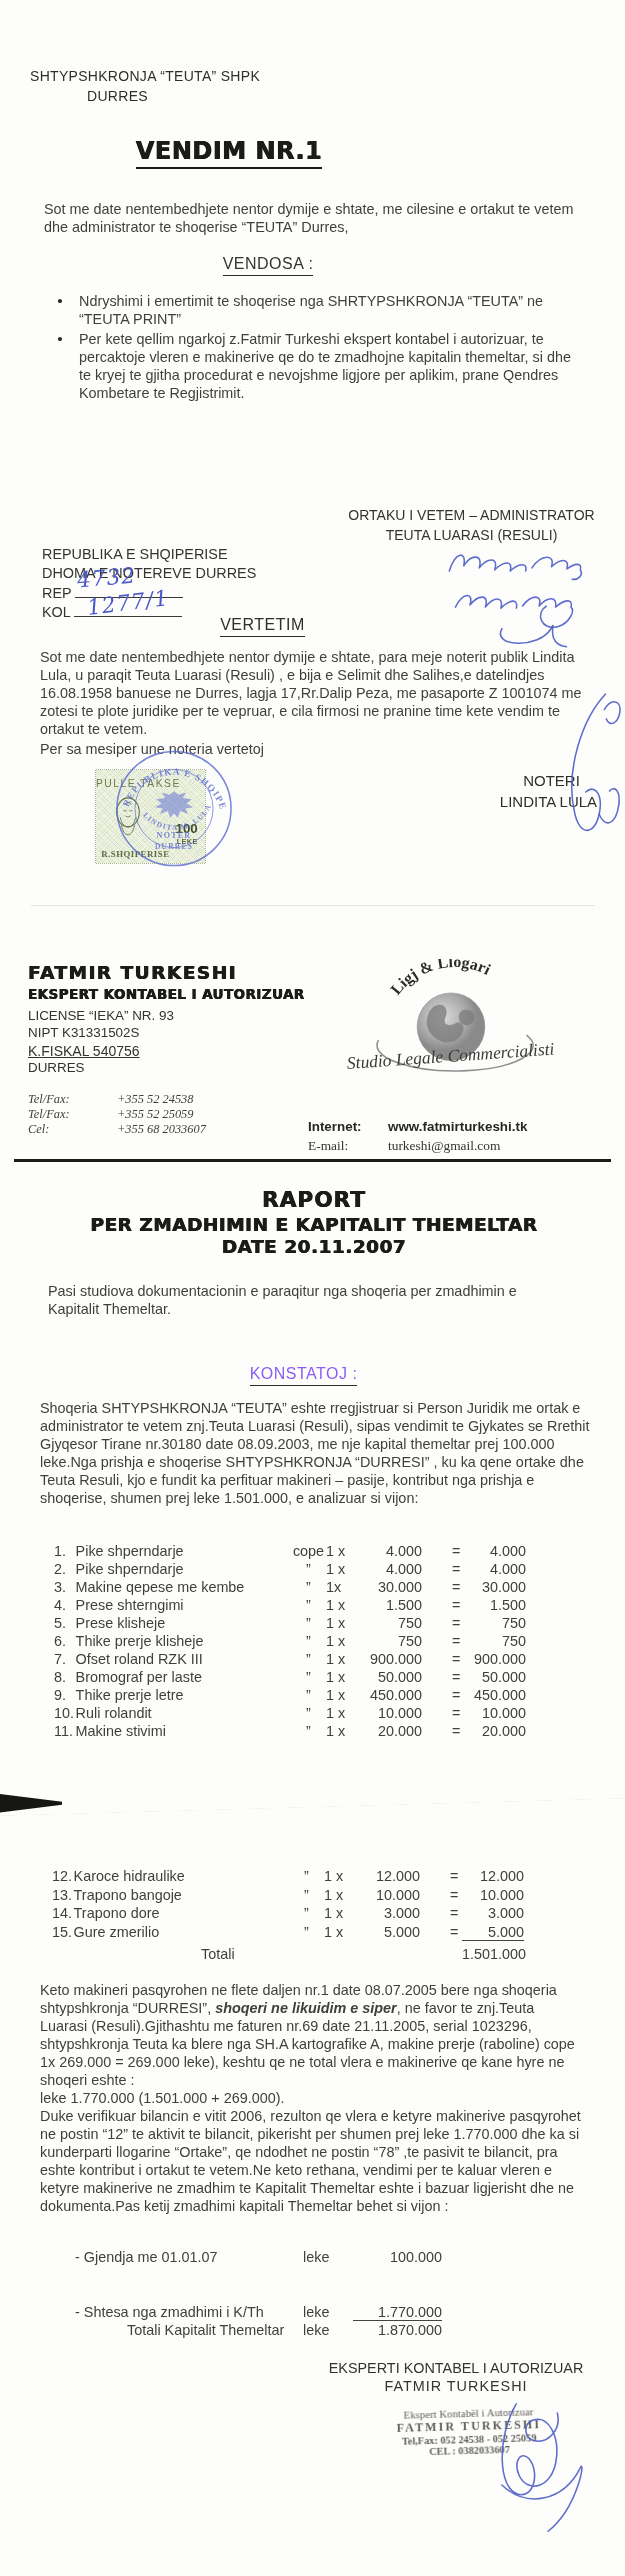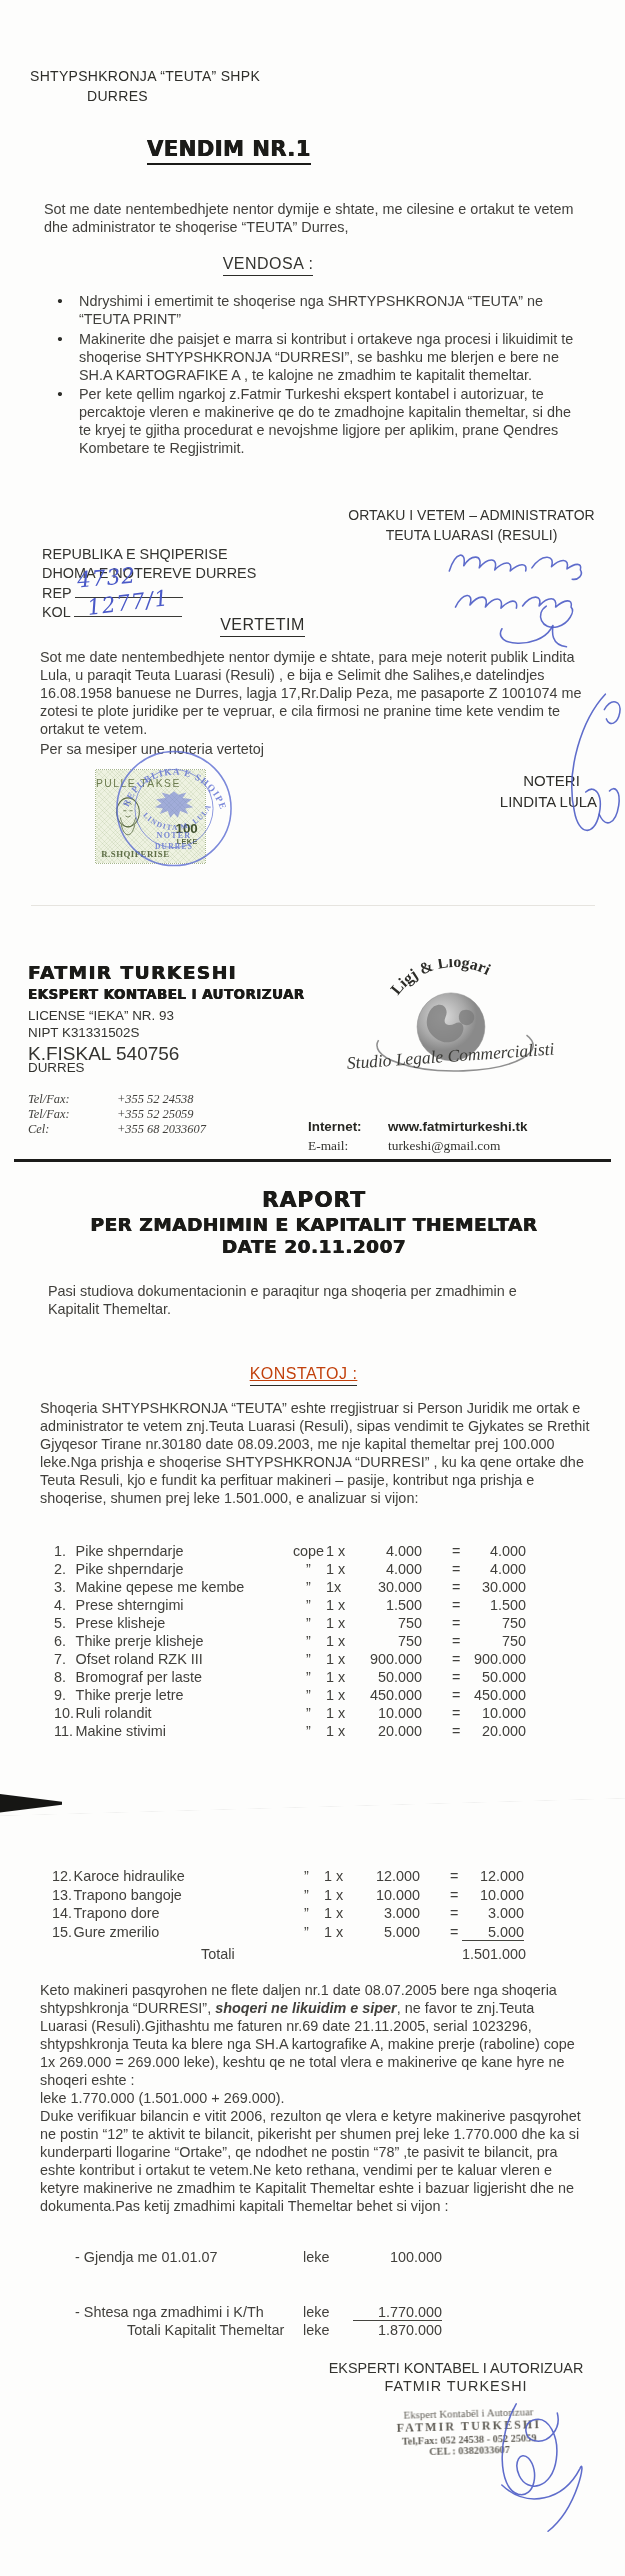--- a/index.html
+++ b/index.html
@@ -53,29 +53,28 @@
   .rule{background:#1c1c1a;}
 </style>
 </head>
 <body>
 
 <div id="canvas">
 
   <div class="abs" style="left:30px;top:68px;font-size:14px;letter-spacing:0.3px;color:#2e2e2a;">SHTYPSHKRONJA “TEUTA” SHPK</div>
   <div class="abs" style="left:87px;top:88px;font-size:14px;letter-spacing:0.3px;color:#2e2e2a;">DURRES</div>
 
-  <div class="abs center" style="left:100px;top:137px;width:258px;"><span class="deco u-deco" style="font-size:21px;">VENDIM NR.1</span></div>
+  <div class="abs center" style="left:100px;top:137px;width:258px;"><span class="deco u-deco" style="font-size:24px;">VENDIM NR.1</span></div>
 
   <div class="abs body-t" style="left:44px;top:200px;width:536px;">Sot me date nentembedhjete nentor dymije e shtate,  me cilesine e ortakut te vetem dhe administrator te shoqerise “TEUTA” Durres,</div>
 
   <div class="abs center" style="left:170px;top:255px;width:196px;"><span class="u-mid" style="font-size:16px;letter-spacing:0.5px;color:#33332f;">VENDOSA :</span></div>
 
   <ul class="bullets abs body-t" style="left:52px;top:292px;width:533px;">
     <li>Ndryshimi i emertimit te shoqerise nga SHRTYPSHKRONJA “TEUTA” ne “TEUTA PRINT”</li>
-    <li>Makinerite dhe paisjet e marra si kontribut i ortakeve nga procesi i likuidimit te shoqerise SHTYPSHKRONJA “DURRESI”, se bashku me blerjen e bere ne SH.A KARTOGRAFIKE A , te kalojne ne zmadhim te kapitalit themeltar.</li>
     <li>Per kete qellim ngarkoj z.Fatmir Turkeshi ekspert kontabel i autorizuar, te percaktoje vleren e makinerive qe do te zmadhojne kapitalin themeltar, si dhe te kryej te gjitha procedurat e nevojshme ligjore per aplikim, prane Qendres Kombetare te Regjistrimit.</li>
   </ul>
 
   <div class="abs center" style="left:335px;top:507px;width:273px;font-size:14px;color:#33332f;">ORTAKU I VETEM – ADMINISTRATOR</div>
   <div class="abs center" style="left:335px;top:527px;width:273px;font-size:14px;color:#33332f;">TEUTA LUARASI (RESULI)</div>
 
   <svg class="abs sig" style="left:440px;top:541px;" width="160" height="111" viewBox="0 0 310 215">
     <path d="M18,58 C30,20 52,18 46,48 C60,26 84,24 76,52 C92,32 114,30 106,56 C122,40 142,36 136,58 C152,44 170,40 166,58"></path>
     <path d="M178,52 C196,26 224,24 216,50 C232,34 252,32 246,54 C260,44 276,40 272,56 C278,66 268,76 256,74"></path>
     <path d="M30,128 C44,100 66,98 58,124 C74,104 96,102 88,128 C104,108 124,106 118,130 C134,114 152,110 148,130"></path>
@@ -129,21 +128,21 @@
     <path d="M138,245 C150,272 170,266 176,228 C180,200 168,188 158,200"></path>
     <path d="M148,42 C162,18 182,24 178,48 C174,70 158,76 152,60"></path>
   </svg>
 
   <div class="abs divider" style="left:31px;top:905px;width:564px;"></div>
 
   <div class="abs deco" style="left:28px;top:962px;font-size:18.5px;letter-spacing:1.5px;">FATMIR TURKESHI</div>
   <div class="abs deco" style="left:28px;top:987px;font-size:13.4px;letter-spacing:0.5px;">EKSPERT KONTABEL I AUTORIZUAR</div>
   <div class="abs" style="left:28px;top:1008px;font-size:13.4px;color:#33332f;">LICENSE “IEKA” NR. 93</div>
   <div class="abs" style="left:28px;top:1025px;font-size:13.4px;color:#33332f;">NIPT K31331502S</div>
-  <div class="abs" style="left:28px;top:1043px;font-size:19px;color:#33332f;">K.FISKAL 540756</div>
+  <div class="abs" style="left:28px;top:1043px;font-size:14px;color:#33332f;text-decoration:underline;">K.FISKAL 540756</div>
   <div class="abs" style="left:28px;top:1060px;font-size:13.4px;color:#33332f;">DURRES</div>
 
   <svg class="abs" style="left:325px;top:959px;" width="252" height="113" viewBox="0 0 490 220">
     <defs>
       <radialGradient id="gg" cx="38%" cy="35%">
           <stop offset="0%" stop-color="#dcdcdc"></stop>
           <stop offset="70%" stop-color="#a8a8a8"></stop>
           <stop offset="100%" stop-color="#8a8a8a"></stop>
         </radialGradient>
       <path id="ligjArc" d="M130,92 A135,135 0 0 1 368,82"></path>
@@ -166,21 +165,21 @@
   <div class="abs rule" style="left:14.4px;top:1159px;width:597px;height:2.6px;"></div>
 
   <div class="abs center" style="left:180px;top:1187px;width:268px;"><span class="deco" style="font-size:21.6px;letter-spacing:1px;">RAPORT</span></div>
   <div class="abs center" style="left:45px;top:1214px;width:538px;"><span class="deco" style="font-size:18.5px;">PER ZMADHIMIN E KAPITALIT THEMELTAR</span></div>
   <div class="abs center" style="left:45px;top:1236px;width:538px;"><span class="deco" style="font-size:18.5px;">DATE 20.11.2007</span></div>
 
   <div class="abs body-t" style="left:40px;top:1274px;width:538px;">
     <p style="margin:8px;">Pasi studiova dokumentacionin e paraqitur nga shoqeria per zmadhimin e Kapitalit Themeltar.</p>
   </div>
 
-  <div class="abs center" style="left:216px;top:1365px;width:175px;"><span class="u-mid" style="font-size:16px;letter-spacing:0.5px;color:#c2410c;text-decoration:underline;">KONSTATOJ :</span></div>
+  <div class="abs center" style="left:216px;top:1365px;width:175px;"><span class="u-mid" style="font-size:16px;letter-spacing:0.5px;color:#8b5cf6;">KONSTATOJ :</span></div>
 
   <div class="abs body-t" style="left:40px;top:1399px;width:555px;">Shoqeria SHTYPSHKRONJA “TEUTA”  eshte rregjistruar si Person Juridik me ortak e administrator te vetem znj.Teuta Luarasi (Resuli), sipas vendimit te Gjykates se Rrethit Gjyqesor Tirane nr.30180 date 08.09.2003, me nje kapital themeltar prej 100.000 leke.Nga prishja e shoqerise SHTYPSHKRONJA “DURRESI” , ku ka qene ortake dhe Teuta Resuli, kjo e fundit ka perfituar makineri – pasije, kontribut nga prishja e shoqerise, shumen prej leke 1.501.000, e analizuar si vijon:</div>
 
   <div class="abs" style="left:54px;top:1543px;width:479px;">
     <div class="irow">
         <span class="ic c-no">1.</span>
         <span class="ic c-nm">Pike shperndarje</span>
         <span class="ic c-un">cope</span>
         <span class="ic c-qt">1 x</span>
         <span class="ic c-pr">4.000</span>

